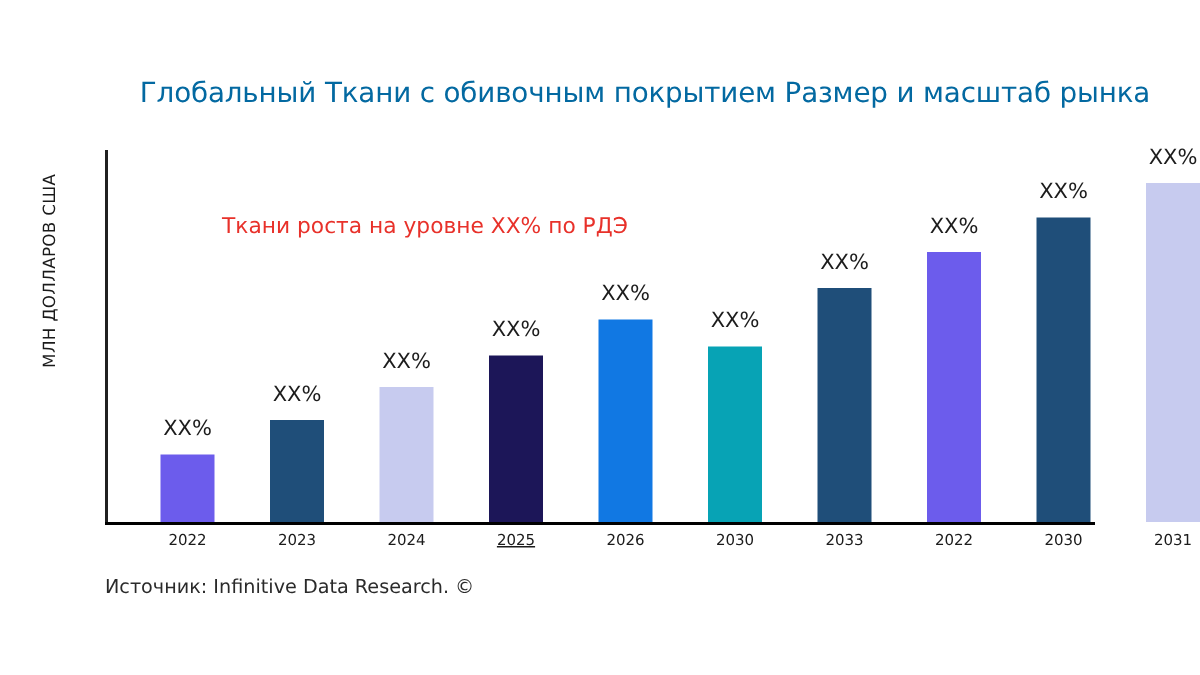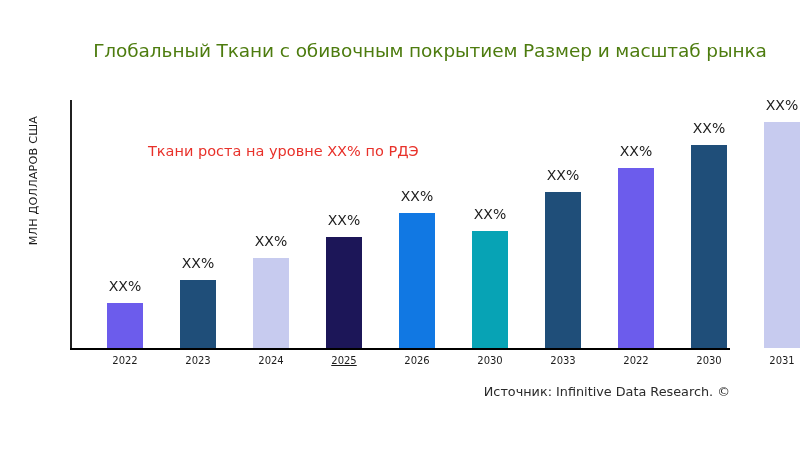--- a/index.html
+++ b/index.html
@@ -20,28 +20,28 @@
     left: 0; top: 0;
     width: 800px;
     height: 450px;
     background: #ffffff;
   }
 
   
   .chart-title {
     position: absolute;
     left: 70px;
-    top: 40px;
+    top: 52px;
     width: 720px;
     text-align: center;
     font-family: "DejaVu Sans", "Liberation Sans", sans-serif;
     font-size: 18.5px;
     font-weight: 500;
     letter-spacing: -0.1px;
-    color: #4d7c0f;
+    color: #0369a1;
     white-space: nowrap;
   }
 
   
   .ylabel-wrap {
     position: absolute;
     left: 0px;
     top: 0px;
     width: 46px;
     height: 360px;
@@ -120,21 +120,21 @@
     color: #e8312a;
     white-space: nowrap;
   }
 
   
   .source-note {
     position: absolute;
     left: 70px;
     top: 384px;
     width: 660px;
-    text-align: right;
+    text-align: left;
     font-size: 12.8px;
     font-weight: 400;
     color: #2a2a2a;
     white-space: nowrap;
   }
 </style>
 </head>
 <body>
 
 <div id="chart-root">

